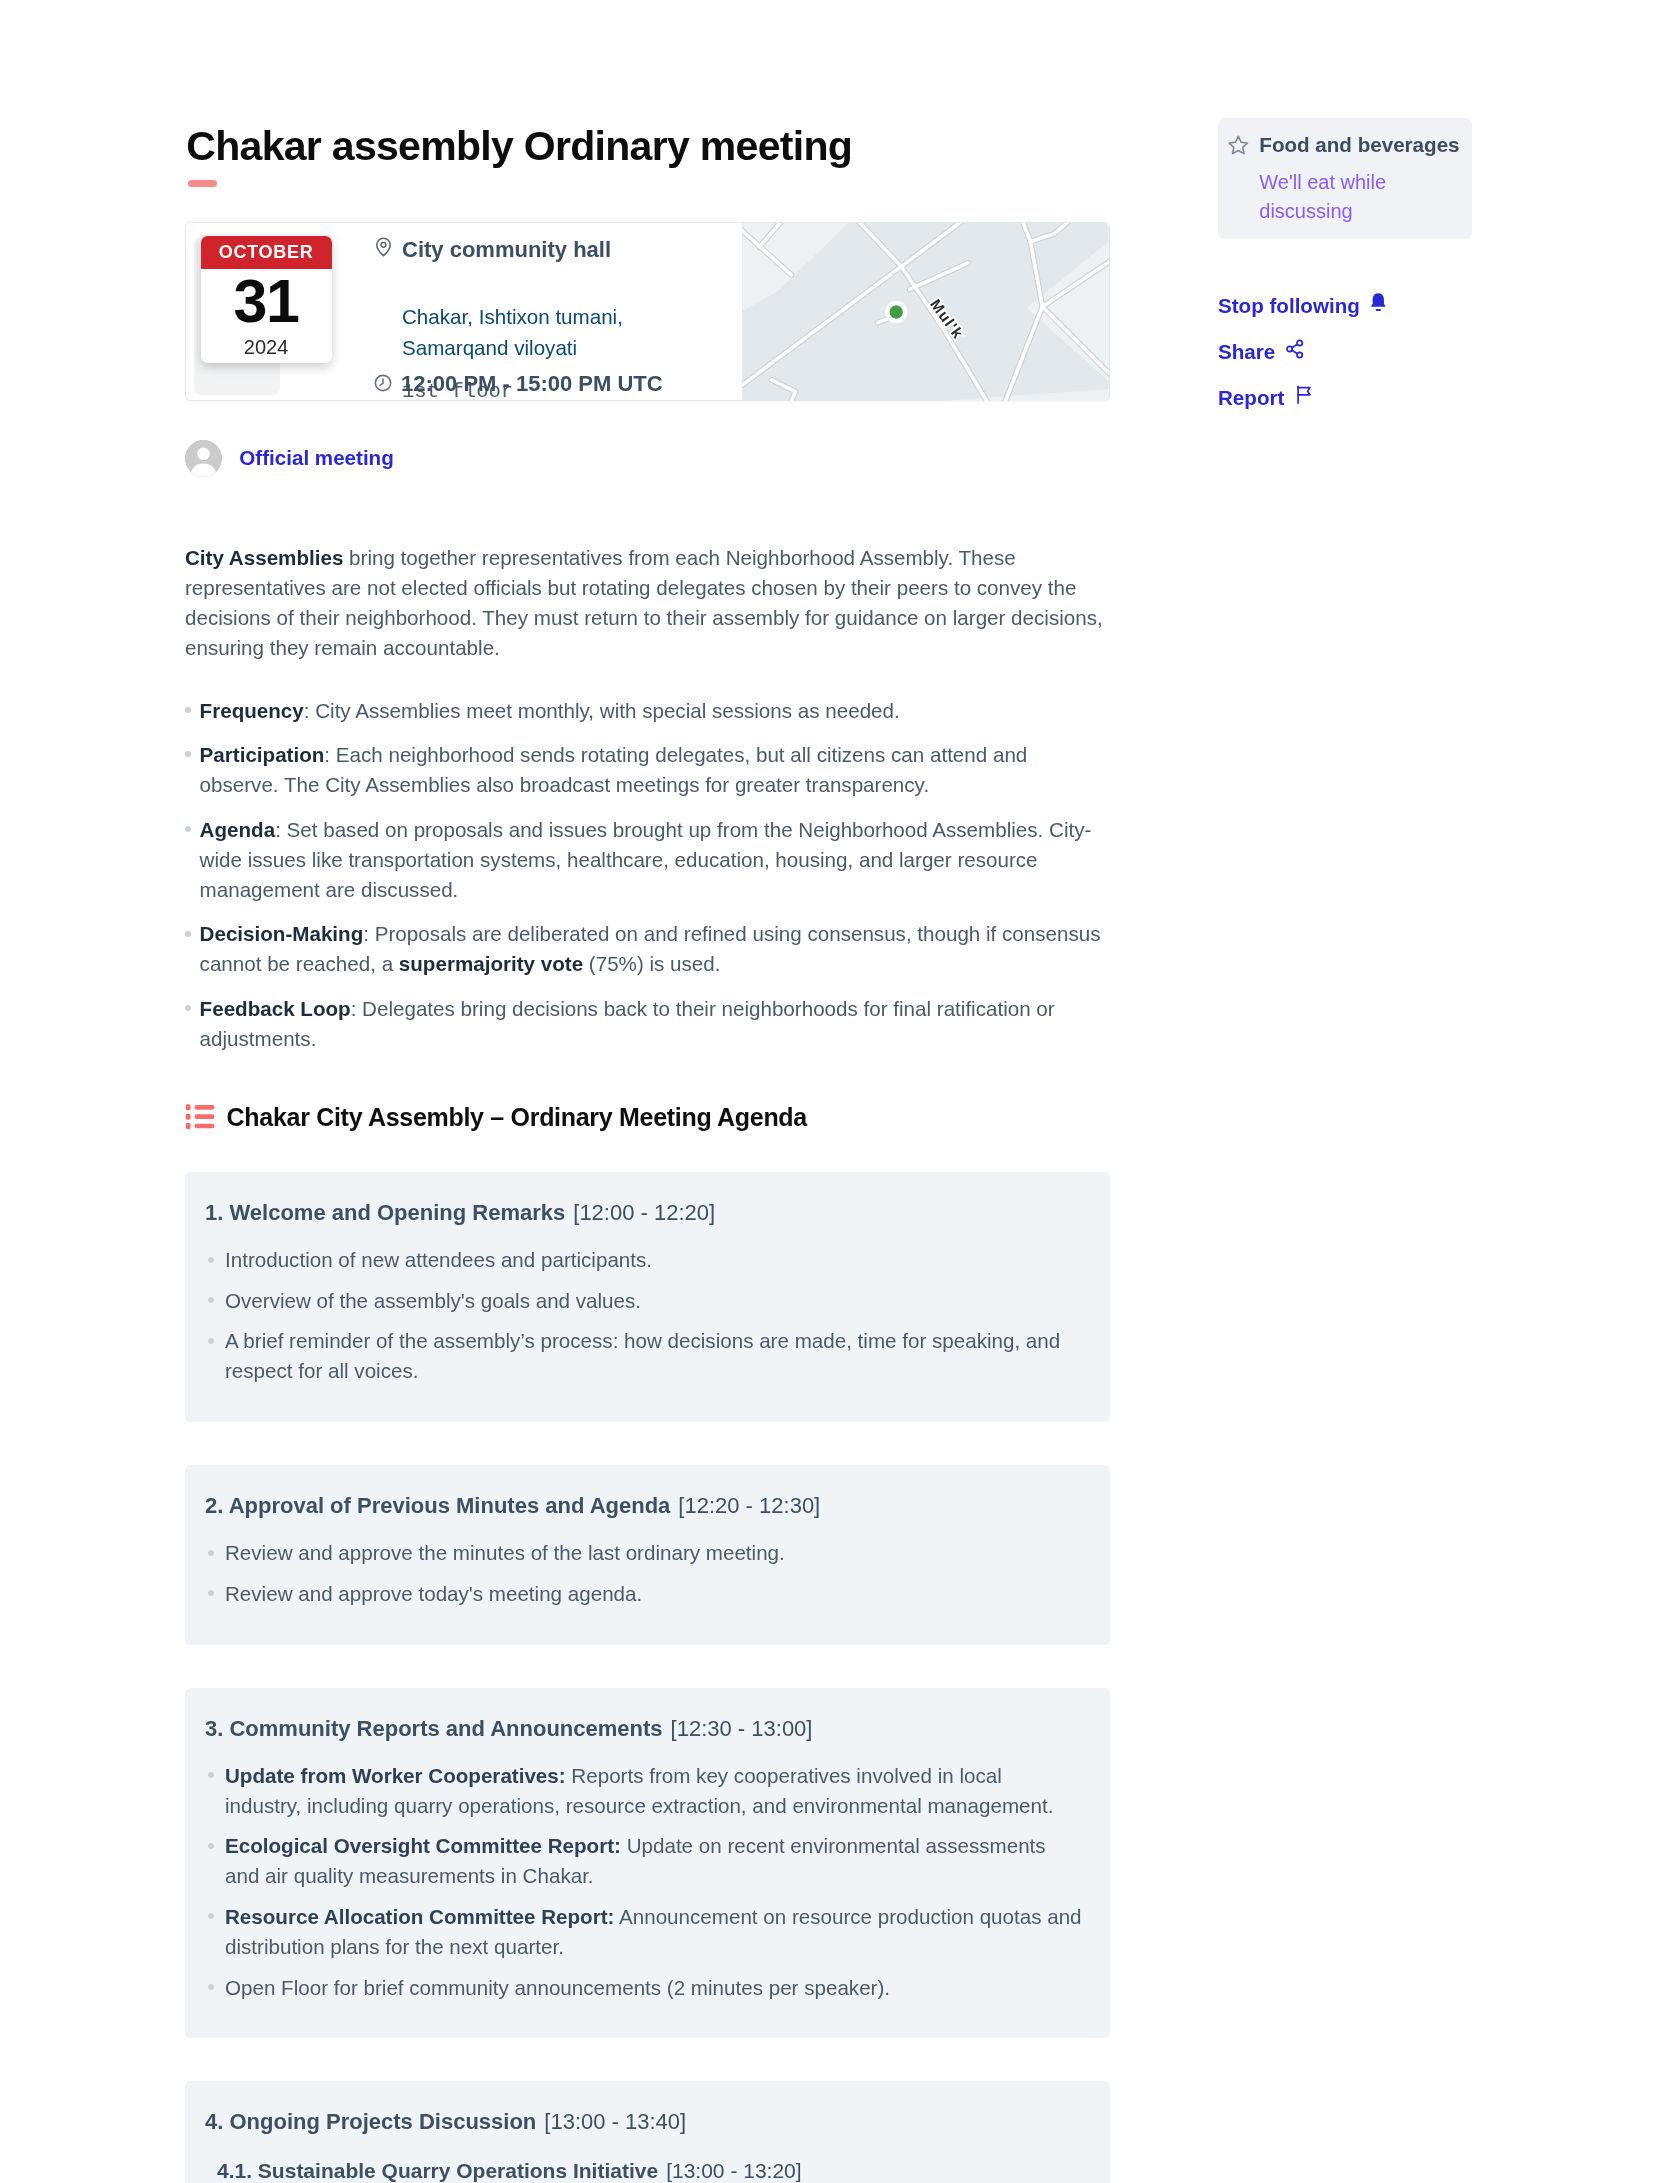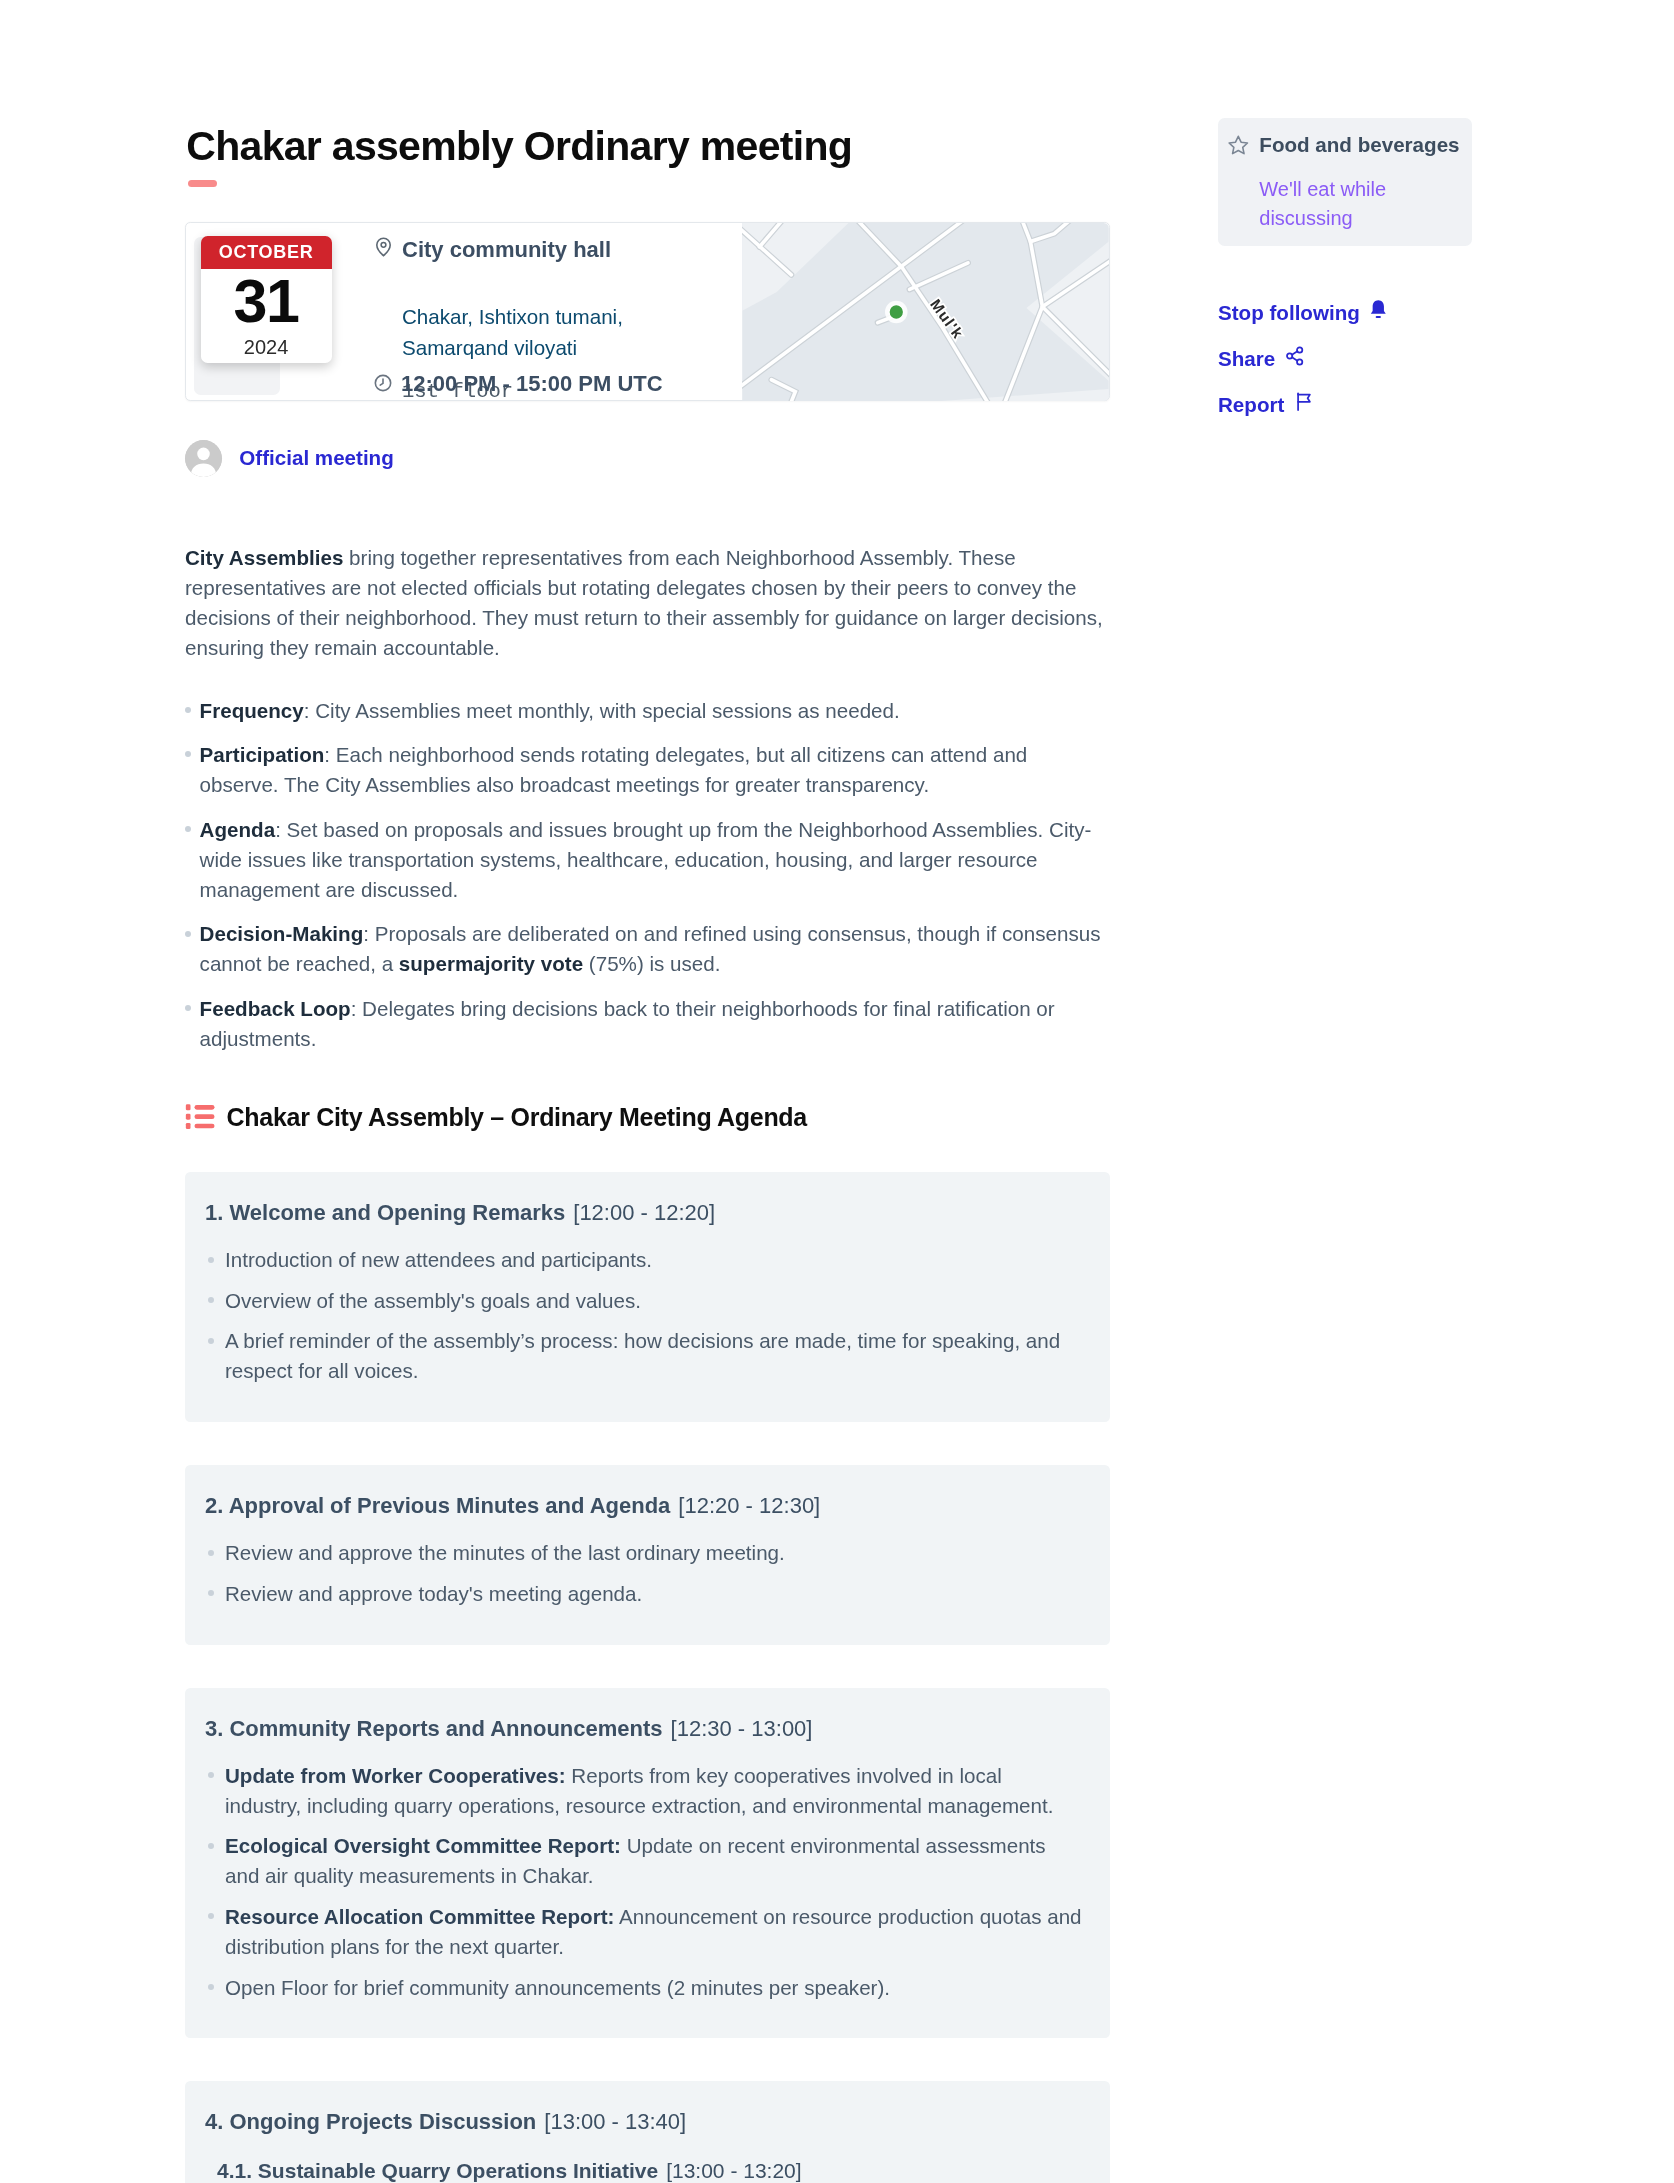--- a/index.html
+++ b/index.html
@@ -55,21 +55,21 @@
   .section-time { margin-left:8px; }
   ul.box-list { list-style:none; margin:17.3px 0 0 0; padding:0; }
   ul.box-list > li { position:relative; padding-left:20px; margin-bottom:10.6px; font-size:20.6px; line-height:30px; color:#4b5a6a; }
   ul.box-list > li::before { content:""; position:absolute; left:2.7px; top:11.3px; width:6px; height:6px; border-radius:50%; background:#c9d1d9; }
   ul.box-list strong { color:#2e4156; }
   .subsection { margin:18.6px 0 0 12px; font-size:21px; color:#3c4f63; line-height:30px; }
   .subsection strong { color:#3c4f63; }
 
   
   .sidebar { position:absolute; left:1218px; top:118px; width:254px; }
-  .meta-card { background:#f0f2f5; border-radius:6.6px; padding:12px 12px 13.3px 9.3px; display:grid; grid-template-columns:32px 1fr; row-gap:16px; align-items:start; }
+  .meta-card { background:#f0f2f5; border-radius:6.6px; padding:12px 12px 13.3px 9.3px; display:grid; grid-template-columns:32px 1fr; row-gap:9px; align-items:start; }
   .meta-star { grid-column:1; margin-top:4px; }
   .meta-title { grid-column:2; font-size:20.6px; font-weight:700; color:#3d4d5f; line-height:29px; margin:0; }
   .meta-sub { grid-column:2; font-size:20px; color:#8b5cf6; line-height:29px; margin:0; }
   .actions { margin-top:52px; }
   .action { display:flex; align-items:center; gap:9.3px; margin-bottom:16px; color:#2a28d2; font-weight:700; font-size:20.6px; line-height:30px; text-decoration:none; cursor:pointer; }
   .action svg { flex:0 0 auto; }
 </style>
 </head>
 <body>
 

